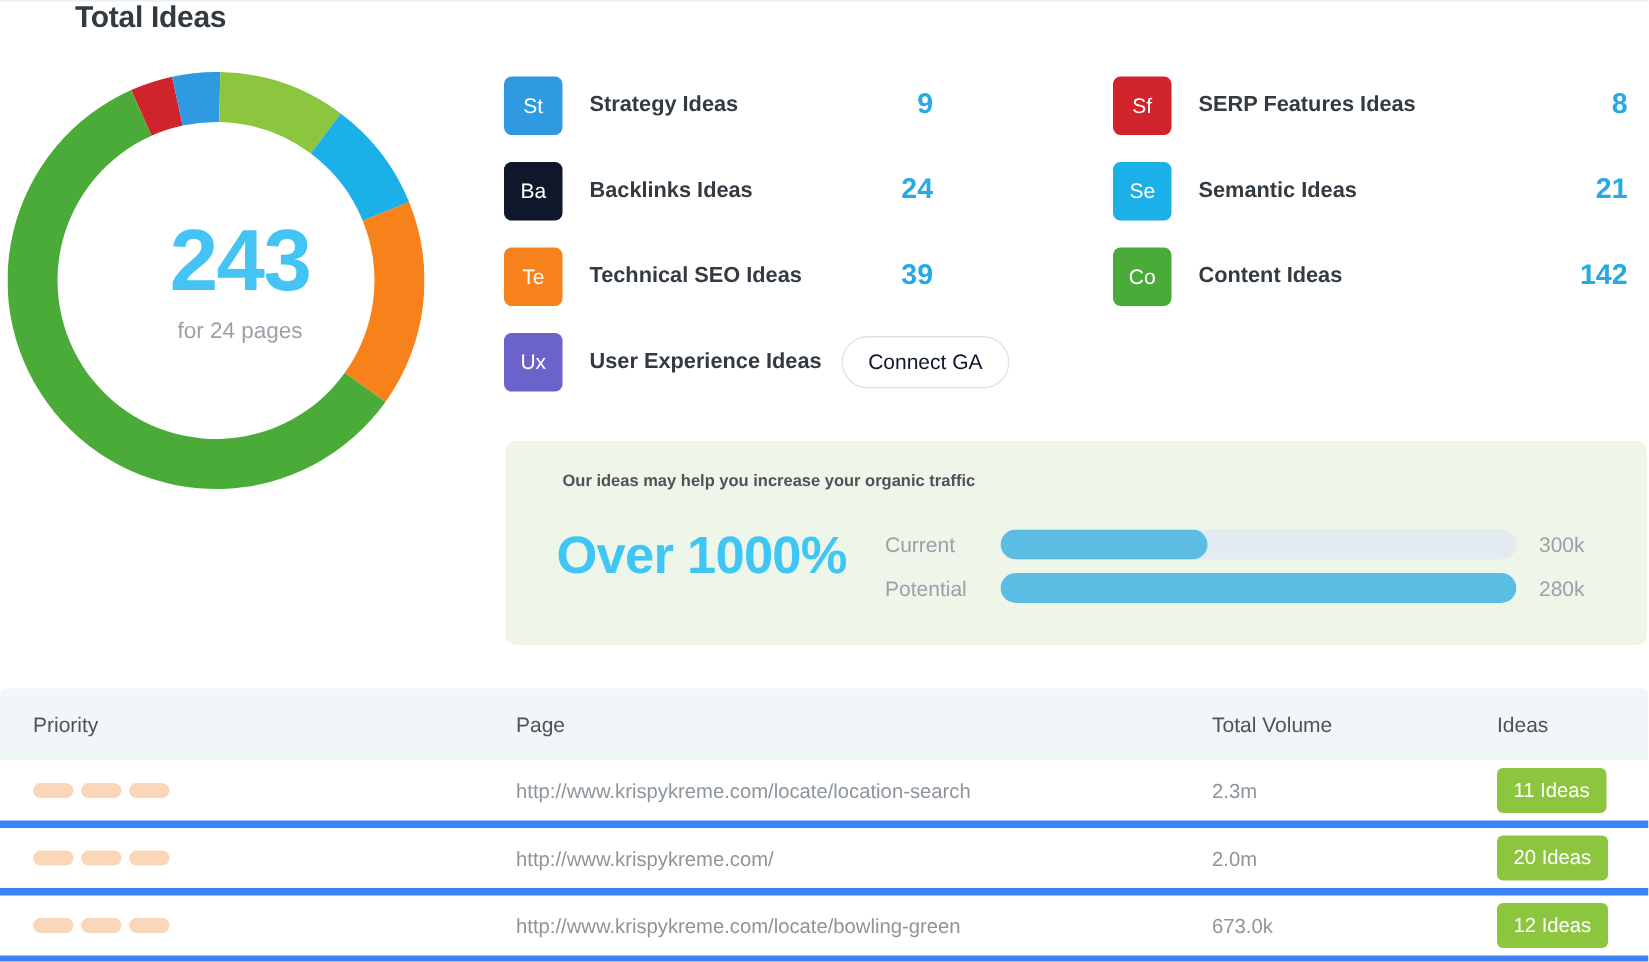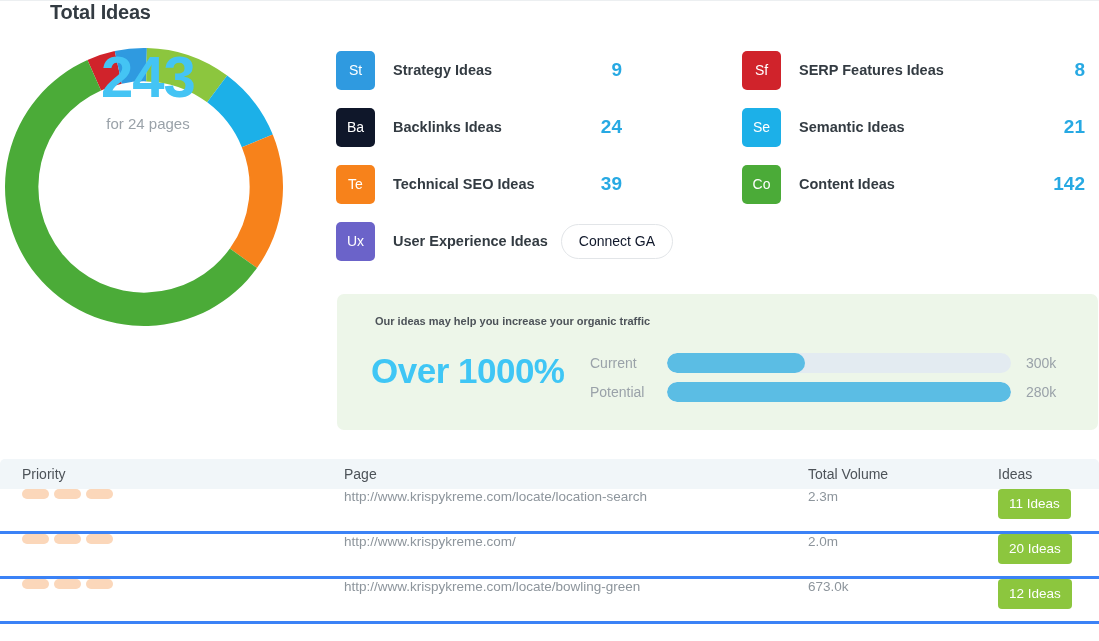--- a/index.html
+++ b/index.html
@@ -25,23 +25,23 @@
     margin-left: 42px;
   }
 
   
   .donut-wrap {
     position: absolute; left: 5px; top: 48px;
     width: 278px; height: 278px;
   }
   .donut-svg { display: block; width: 278px; height: 278px; }
   .donut-center {
-    position: absolute; left: 4px; top: 0; width: 278px; height: 278px;
+    position: absolute; left: 16px; top: 0; width: 278px; height: 278px;
     display: flex; flex-direction: column;
-    align-items: center; justify-content: flex-start;
+    align-items: center; justify-content: center;
   }
   .donut-total {
     font-size: 58px; font-weight: bold; color: #44c4f4;
     line-height: 1; letter-spacing: -1px;
   }
   .donut-sub {
     margin-top: 9px;
     font-size: 15px; color: #9aa2a9;
   }
 
@@ -118,29 +118,29 @@
     background: #5bbde4; border-radius: 10px;
   }
   .bar-val {
     margin-left: 15px;
     font-size: 14px; color: #9aa2a9;
   }
 
   
   .table { position: absolute; left: 0; top: 459px; width: 1099px; }
   .thead {
-    height: 30px;
+    height: 48px;
     background: #f1f6f9;
     border-radius: 5px 5px 0 0;
     display: flex; align-items: center;
   }
   .tr {
     height: 45px;
-    border-bottom: 3px solid #3b82f6;
-    display: flex; 
+    border-bottom: 5px solid #3b82f6;
+    display: flex; align-items: center;
   }
   .th, .td { flex: 0 0 auto; }
   .c-priority { width: 344px; padding-left: 22px; }
   .c-page     { width: 464px; }
   .c-volume   { width: 190px; }
   .c-ideas    { width: 101px; }
 
   .th { font-size: 14px; color: #4d5359; }
   .td-page   { font-size: 13.5px; color: #8d959c; }
   .td-volume { font-size: 13.5px; color: #8d959c; }

